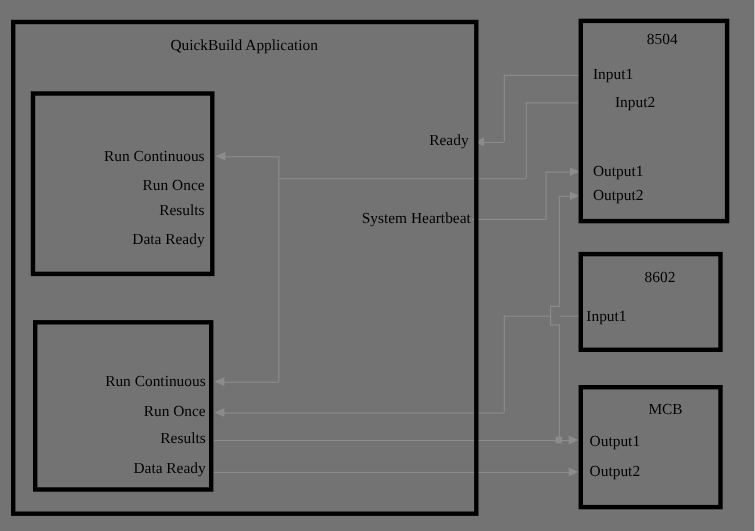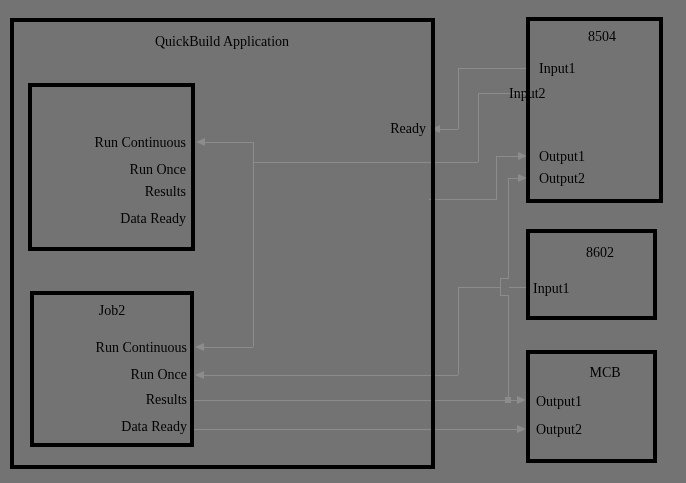--- a/index.html
+++ b/index.html
@@ -83,39 +83,39 @@
   <div class="arrow right" style="left:517px;top:425px"></div>
 
   <div class="box" style="left:10px;top:18px;width:425px;height:451px"></div>
   <div class="box" style="left:28px;top:83px;width:167px;height:168px"></div>
   <div class="box" style="left:30px;top:291px;width:164px;height:156px"></div>
   <div class="box" style="left:526px;top:17px;width:137px;height:186px"></div>
   <div class="box" style="left:526px;top:229px;width:131px;height:91px"></div>
   <div class="box" style="left:526px;top:350px;width:131px;height:113px"></div>
 
   <div class="lbl c" style="left:122px;top:33px">QuickBuild Application</div>
-  <div class="lbl c" style="left:12px;top:302px">Job2</div>
   <div class="lbl c" style="left:502px;top:28px">8504</div>
   <div class="lbl c" style="left:500px;top:244px">8602</div>
   <div class="lbl c" style="left:505px;top:364px">MCB</div>
 
   <div class="lbl" style="right:260px;top:120px">Ready</div>
+  <div class="lbl" style="right:258px;top:191px">System Heartbeat</div>
 
   <div class="lbl" style="right:500px;top:134px">Run Continuous</div>
   <div class="lbl" style="right:500px;top:161px">Run Once</div>
   <div class="lbl" style="right:500px;top:183px">Results</div>
   <div class="lbl" style="right:500px;top:210px">Data Ready</div>
 
   <div class="lbl" style="right:499px;top:339px">Run Continuous</div>
   <div class="lbl" style="right:499px;top:366px">Run Once</div>
   <div class="lbl" style="right:499px;top:391px">Results</div>
   <div class="lbl" style="right:499px;top:418px">Data Ready</div>
 
   <div class="lbl" style="left:539px;top:60px">Input1</div>
-  <div class="lbl" style="left:509px;top:85px">Input2</div>
+  <div class="lbl" style="left:559px;top:85px">Input2</div>
   <div class="lbl" style="left:539px;top:148px">Output1</div>
   <div class="lbl" style="left:539px;top:170px">Output2</div>
 
   <div class="lbl" style="left:533px;top:280px">Input1</div>
 
   <div class="lbl" style="left:536px;top:393px">Output1</div>
   <div class="lbl" style="left:536px;top:421px">Output2</div>
 
 </div>
 

